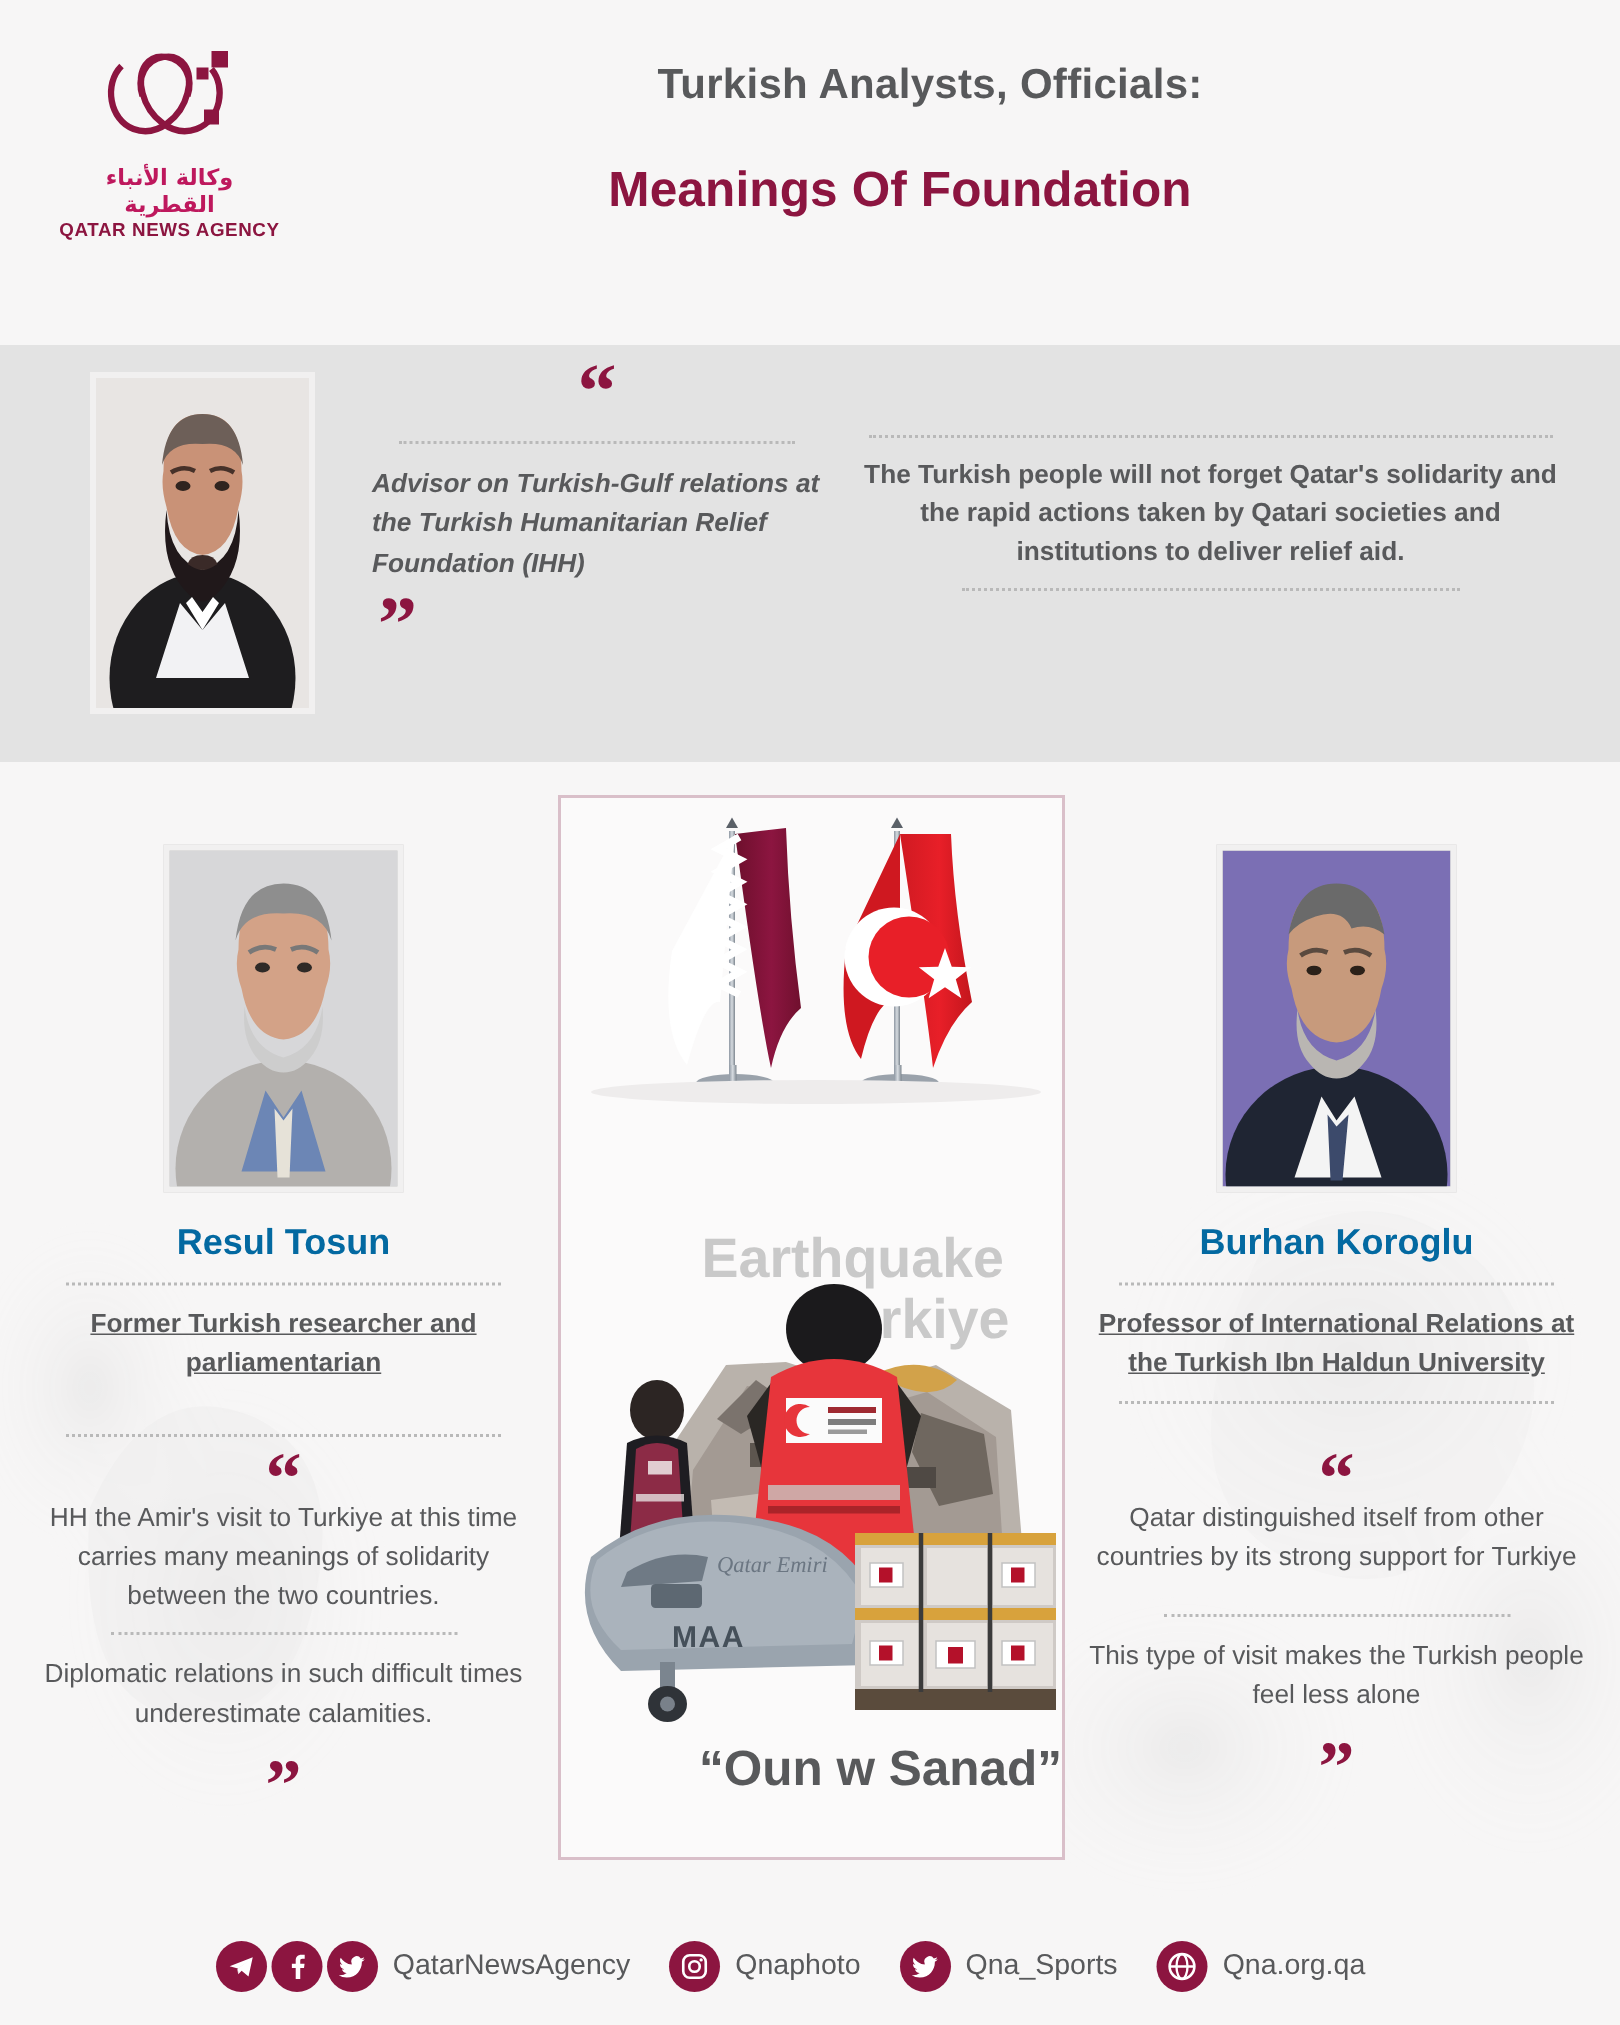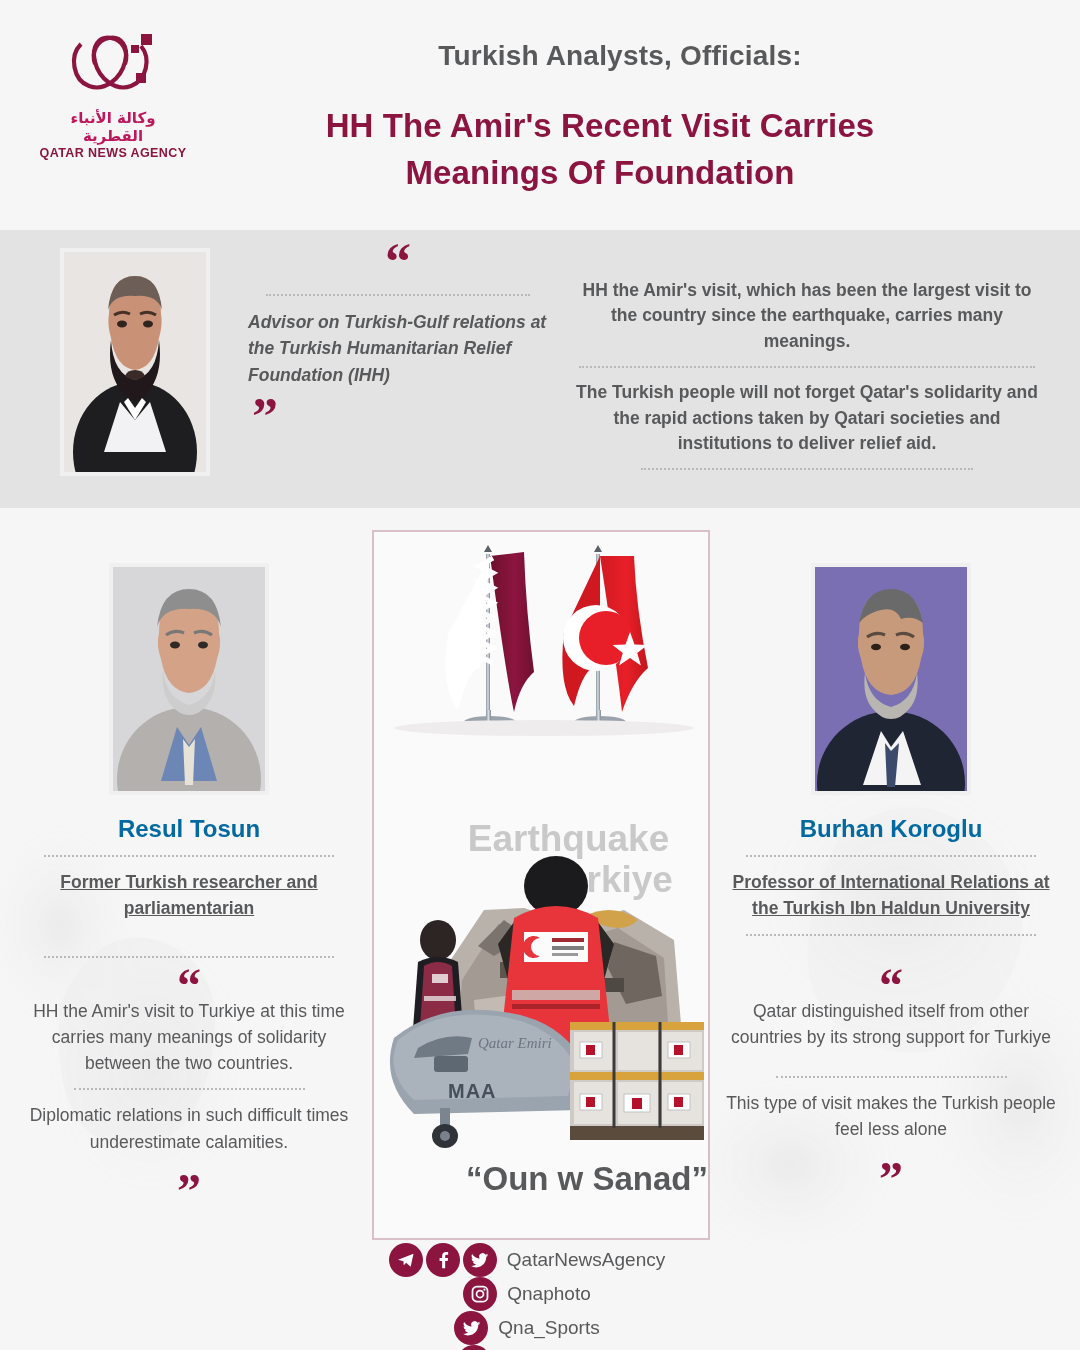--- a/index.html
+++ b/index.html
@@ -107,21 +107,21 @@
   .eq-1 { font-size:37px; text-align:center; padding-left:10px; }
   .eq-2 { font-size:37px; text-align:center; padding-left:90px; margin-top:4px; }
 
   .photo-collage { position:absolute; left:0; top:318px; width:334px; height:300px; }
   .oun { position:absolute; left:0; right:0; top:628px; text-align:right;
         font-size:33px; font-weight:bold; color:#58595b; }
 
   
   .footer {
     position:absolute; left:0; bottom:0; width:1080px; height:78px;
-    display:flex; align-items:center; justify-content:center; gap:0px; z-index:4;flex-direction:column;
+    display:flex; align-items:center; justify-content:center; gap:0px; z-index:4;
   }
   .sgroup { display:flex; align-items:center; }
   .sicon {
     width:34px; height:34px; border-radius:50%; background:#8c1540;
     display:flex; align-items:center; justify-content:center; margin-right:3px;
   }
   .sicon svg { display:block; }
   .slabel { font-size:19px; color:#58595b; font-weight:normal; margin:0 26px 0 7px; }
 </style>
 </head>
@@ -156,21 +156,20 @@
         <rect x="78" y="6" width="11" height="11" fill="#8c1540"></rect>
         <rect x="68" y="17" width="8" height="8" fill="#8c1540"></rect>
         <rect x="73" y="45" width="10" height="10" fill="#8c1540"></rect>
       </svg>
       <div class="logo-ar">وكالة الأنباء القطرية</div>
       <div class="logo-en">QATAR NEWS AGENCY</div>
     </div>
 
     <div class="kicker">Turkish Analysts, Officials:</div>
     <div class="headline">
-      <div>HH The Amir's Recent Visit Carries</div>
       <div>Meanings Of Foundation</div>
     </div>
   </div>
 
   <div class="band1">
 
     <div class="b1-photo">
       <svg width="142" height="220" viewBox="0 0 142 220">
         <rect width="142" height="220" fill="#e8e5e3"></rect>
         <ellipse cx="71" cy="200" rx="62" ry="70" fill="#1e1d1f"></ellipse>
@@ -188,21 +187,20 @@
     </div>
 
     <div class="b1-person">
       <div class="qmark-open">“</div>
       <div class="dots"></div>
       <div class="ptitle">Advisor on Turkish-Gulf relations at the Turkish Humanitarian Relief Foundation (IHH)</div>
       <div class="qmark-close">”</div>
     </div>
 
     <div class="b1-quotes">
-      <p>HH the Amir's visit, which has been the largest visit to the country since the earthquake, carries many meanings.</p>
       <div class="dots wide"></div>
       <p>The Turkish people will not forget Qatar's solidarity and the rapid actions taken by Qatari societies and institutions to deliver relief aid.</p>
       <div class="dots narrow"></div>
     </div>
   </div>
 
   <div class="lower">
 
     <div class="col col-left">
       <div class="col-photo">

